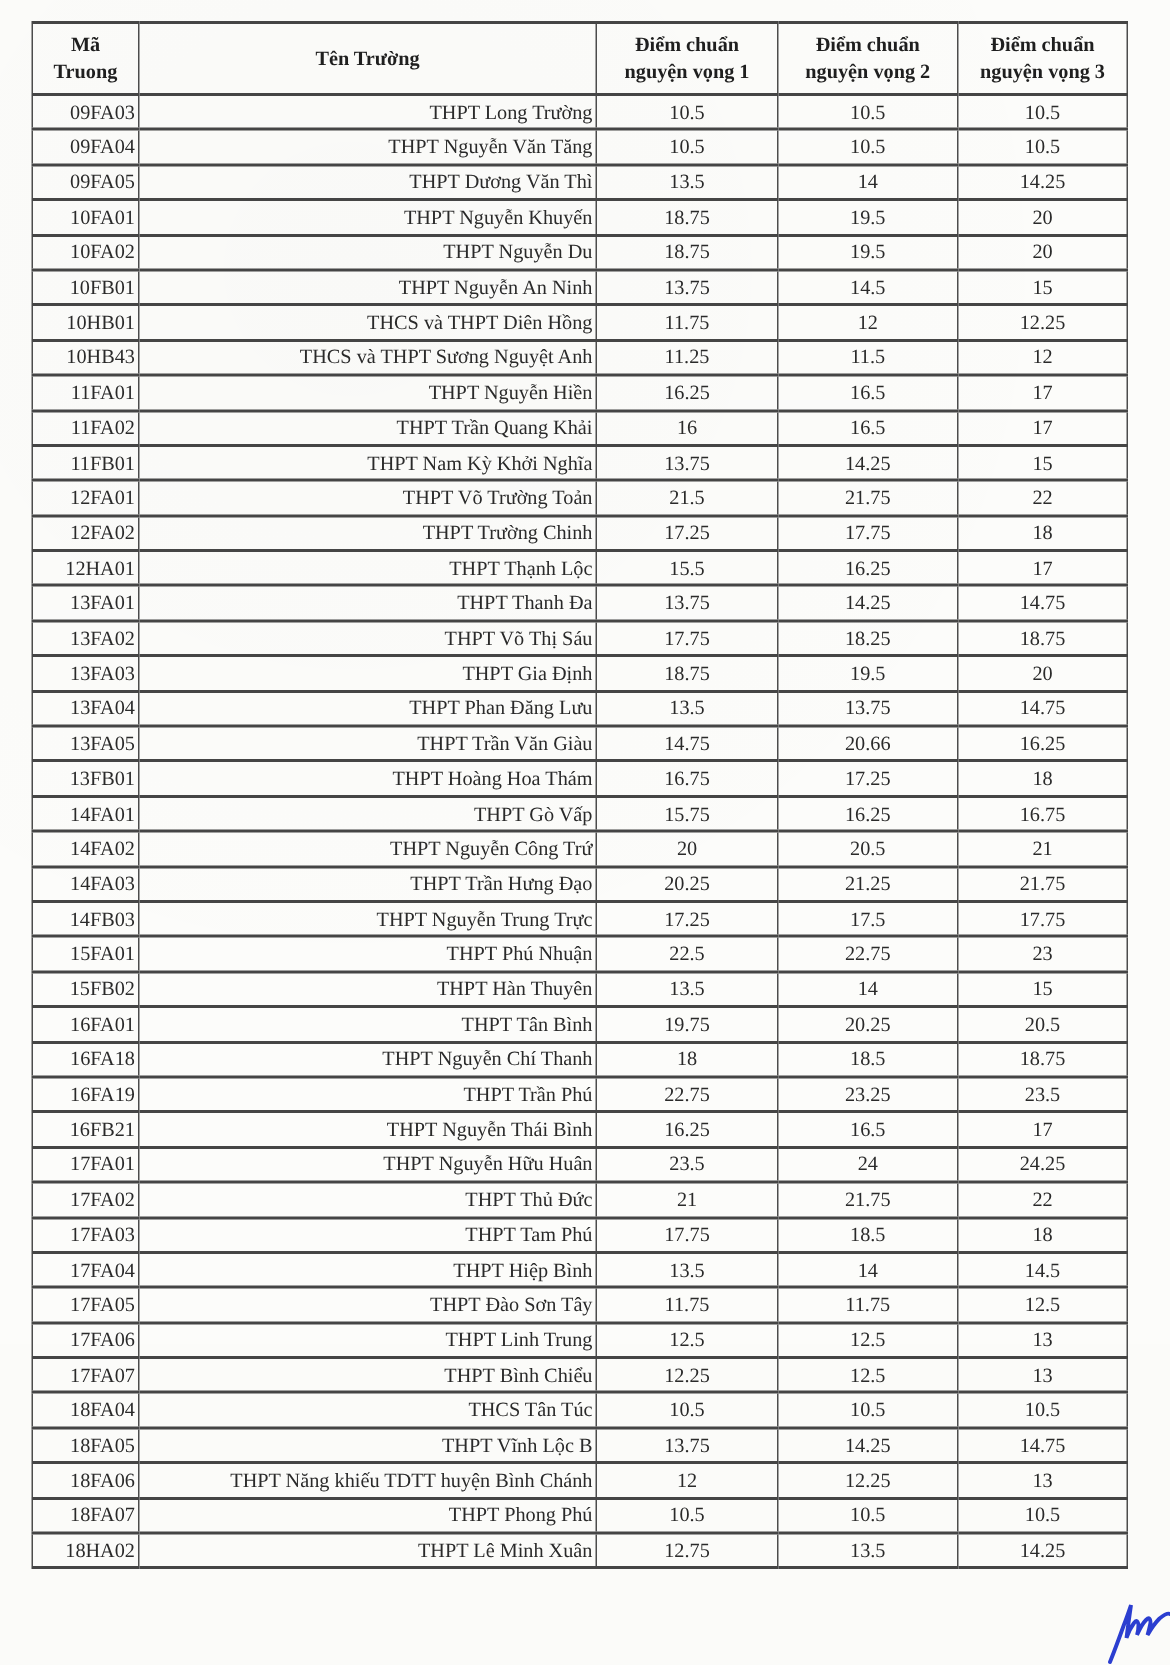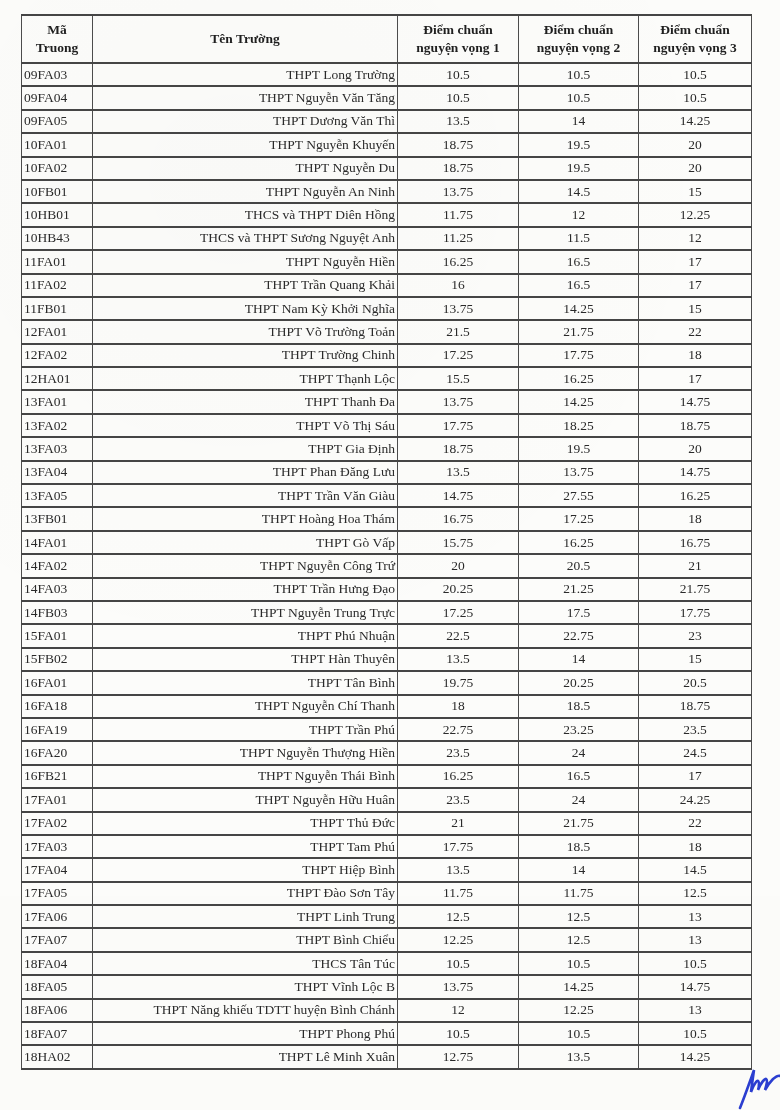--- a/index.html
+++ b/index.html
@@ -51,21 +51,21 @@
     text-align: center;
     vertical-align: middle;
     color: #1f1f1f;
   }
   table.scores tbody tr { height: 23.4px; }
   table.scores tbody td {
     font-size: 13.5px;
     vertical-align: middle;
     color: #2a2a2a;
   }
-  td.cell-code { text-align: left; font-size: 13px; color: #3a3a3a; }
+  td.cell-code { text-align: right; font-size: 13px; color: #3a3a3a; }
   td.cell-name { text-align: right; padding-left: 6px; }
   td.cell-nv1, td.cell-nv2, td.cell-nv3 { text-align: center; }
 
   .signature {
     position: absolute;
     left: 738px;
     top: 1062px;
     width: 42px;
     height: 48px;
     overflow: hidden;
@@ -229,21 +229,21 @@
           <td class="cell-code">13FA04</td>
           <td class="cell-name">THPT Phan Đăng Lưu</td>
           <td class="cell-nv1">13.5</td>
           <td class="cell-nv2">13.75</td>
           <td class="cell-nv3">14.75</td>
         </tr>
         <tr>
           <td class="cell-code">13FA05</td>
           <td class="cell-name">THPT Trần Văn Giàu</td>
           <td class="cell-nv1">14.75</td>
-          <td class="cell-nv2">27.55</td>
+          <td class="cell-nv2">20.66</td>
           <td class="cell-nv3">16.25</td>
         </tr>
         <tr>
           <td class="cell-code">13FB01</td>
           <td class="cell-name">THPT Hoàng Hoa Thám</td>
           <td class="cell-nv1">16.75</td>
           <td class="cell-nv2">17.25</td>
           <td class="cell-nv3">18</td>
         </tr>
         <tr>
@@ -303,27 +303,20 @@
           <td class="cell-nv3">18.75</td>
         </tr>
         <tr>
           <td class="cell-code">16FA19</td>
           <td class="cell-name">THPT Trần Phú</td>
           <td class="cell-nv1">22.75</td>
           <td class="cell-nv2">23.25</td>
           <td class="cell-nv3">23.5</td>
         </tr>
         <tr>
-          <td class="cell-code">16FA20</td>
-          <td class="cell-name">THPT Nguyễn Thượng Hiền</td>
-          <td class="cell-nv1">23.5</td>
-          <td class="cell-nv2">24</td>
-          <td class="cell-nv3">24.5</td>
-        </tr>
-        <tr>
           <td class="cell-code">16FB21</td>
           <td class="cell-name">THPT Nguyễn Thái Bình</td>
           <td class="cell-nv1">16.25</td>
           <td class="cell-nv2">16.5</td>
           <td class="cell-nv3">17</td>
         </tr>
         <tr>
           <td class="cell-code">17FA01</td>
           <td class="cell-name">THPT Nguyễn Hữu Huân</td>
           <td class="cell-nv1">23.5</td>

